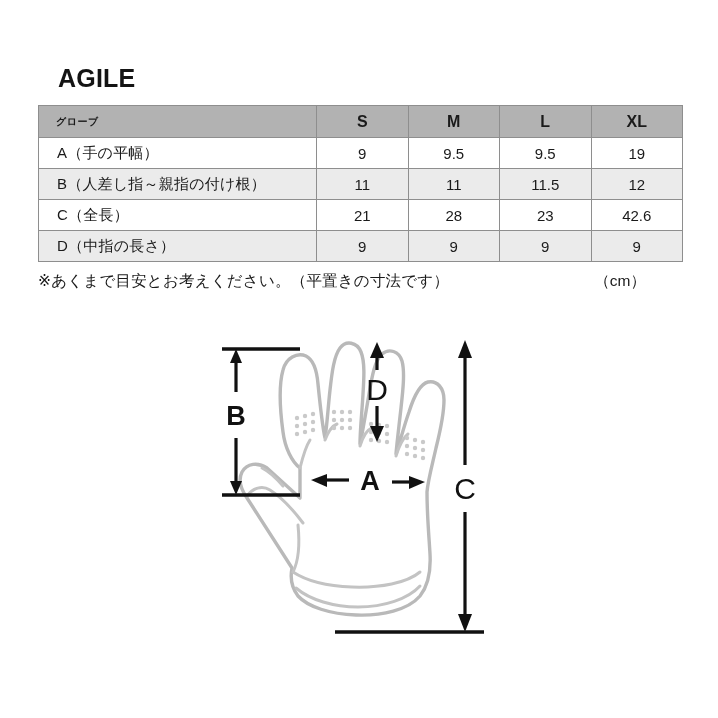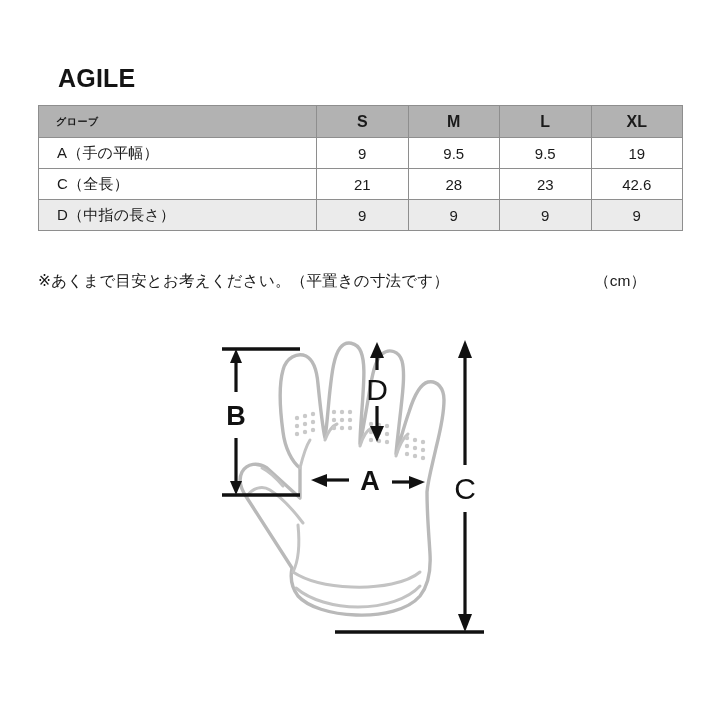--- a/index.html
+++ b/index.html
@@ -171,20 +171,27 @@
         <th>XL</th>
       </tr>
     </thead>
     <tbody>
       <tr class="odd">
         <td class="rowlabel">A（手の平幅）</td>
         <td class="val">9</td>
         <td class="val">9.5</td>
         <td class="val">9.5</td>
         <td class="val">19</td>
+      </tr>
+      <tr class="even">
+        <td class="rowlabel">B（人差し指～親指の付け根）</td>
+        <td class="val">11</td>
+        <td class="val">11</td>
+        <td class="val">11.5</td>
+        <td class="val">12</td>
       </tr>
       <tr class="odd">
         <td class="rowlabel">C（全長）</td>
         <td class="val">21</td>
         <td class="val">28</td>
         <td class="val">23</td>
         <td class="val">42.6</td>
       </tr>
       <tr class="even">
         <td class="rowlabel">D（中指の長さ）</td>

